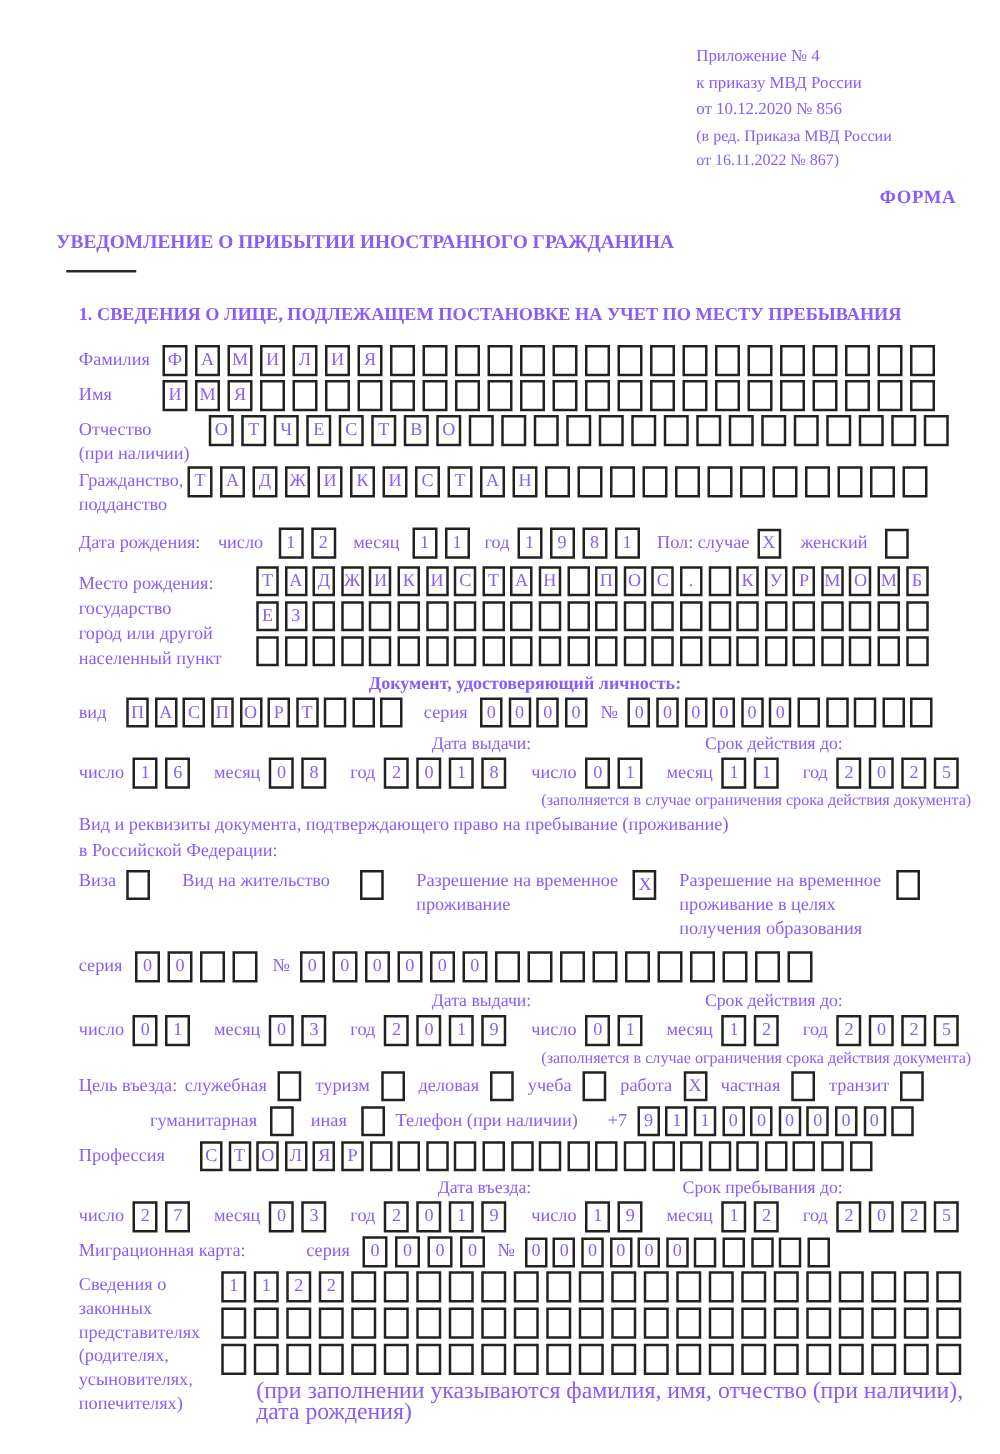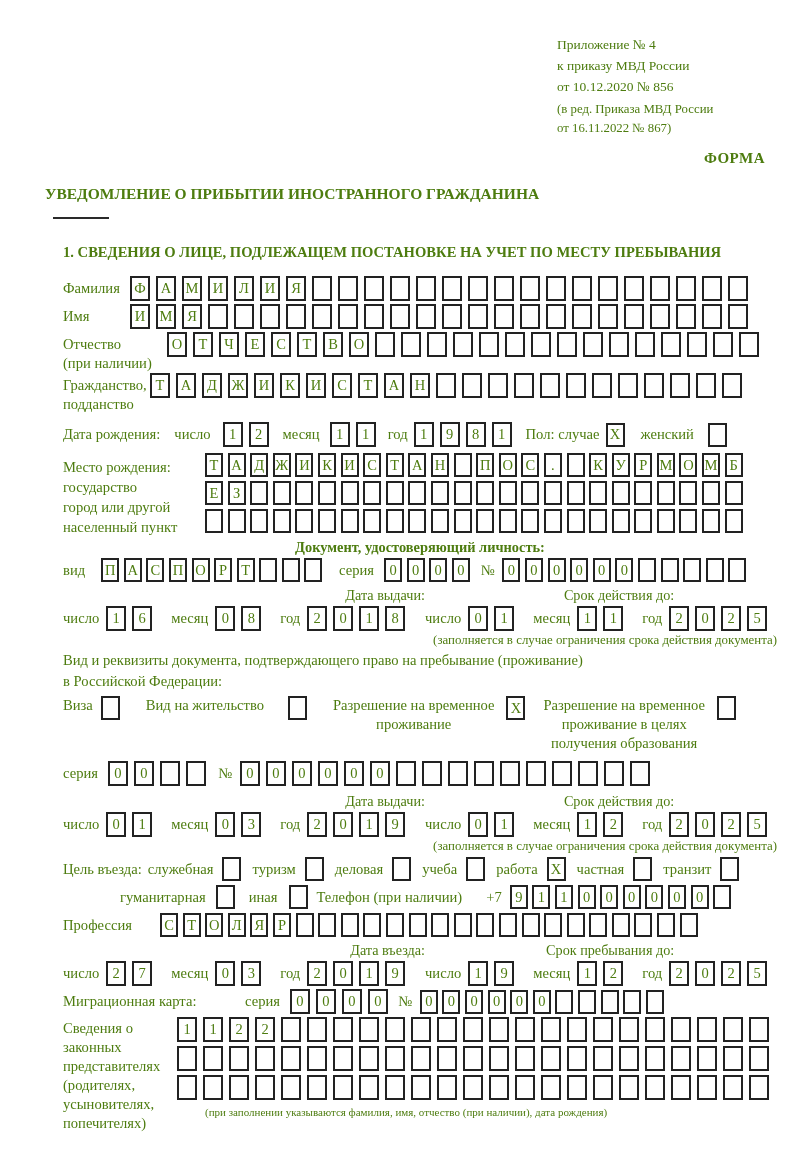--- a/index.html
+++ b/index.html
@@ -1,20 +1,20 @@
 <!DOCTYPE html>
 <html><head>
 <meta charset="utf-8">
 <style>
   html,body{margin:0;padding:0;background:#fff;}
   .page{
     width:800px;height:1163px;box-sizing:border-box;
     padding:34px 23px 0 63px;
     font-family:"Liberation Serif", serif;
-    color:#4d7c0f;background:#ffffff;position:relative;overflow:hidden;
+    color:#8b5cf6;background:#ffffff;position:relative;overflow:hidden;
   }
   
   .hdr{margin-left:494px;font-size:13.5px;line-height:21px;}
   .hdr .sub{font-size:12.8px;line-height:19px;margin-top:3px;}
   .forma{text-align:right;padding-right:12px;font-weight:bold;font-size:15px;margin-top:12px;letter-spacing:.5px;}
   .title{margin-top:15px;text-align:left;font-weight:bold;font-size:15.5px;line-height:23px;position:relative;left:-18px;}
   .blank-line{display:inline-block;width:56px;border-bottom:2.5px solid #2a2a2a;margin-left:8px;transform:translateY(-3px);}
   .sec{margin-top:16px;font-weight:bold;font-size:14.6px;}
 
   
@@ -36,29 +36,29 @@
   .dp-l{width:362px;flex:0 0 auto;}
   .dp-r{flex:1;}
   .dp-h{text-align:right;font-size:14.2px;line-height:18px;}
   .dp-r .dp-h{padding-right:112px;}
   .dp-row{display:flex;align-items:center;margin-top:2px;}
   .dp-row .w{margin-right:7px;}
   .dp-row .cells{margin-right:13px;}
   .dnote{text-align:right;font-size:12.9px;line-height:16px;margin-top:1px;}
 
   .visa-row{display:flex;align-items:flex-start;margin-top:4px;}
-  .opt-label{font-size:14.6px;line-height:19px;white-space:pre-line;text-align:center;font-family:Liberation Serif, serif;}
+  .opt-label{font-size:14.6px;line-height:19px;white-space:pre-line;text-align:left;font-family:Liberation Serif, serif;}
   .goal-row{display:flex;align-items:center;}
   .goal-row .w{white-space:nowrap;}
 
   .reps{display:flex;margin-top:3px;}
   .reps-l{width:114px;flex:0 0 auto;font-size:14.6px;line-height:19px;white-space:pre-line;padding-top:2px;}
   .reps-r{flex:1;}
   .reps-r .cells{margin-bottom:4px;}
-  .reps-note{font-size:11px;line-height:17px;margin-left:28px;margin-top:3px;}
+  .reps-note{font-size:19px;line-height:17px;margin-left:28px;margin-top:3px;}
   .mt2{margin-top:2px}.mt3{margin-top:3px}.mt4{margin-top:4px}.mt6{margin-top:6px}.mt8{margin-top:8px}
 </style>
 </head>
 <body>
 
 <div class="page">
 
   <div class="hdr">
     <div>Приложение № 4</div>
     <div>к приказу МВД России</div>

